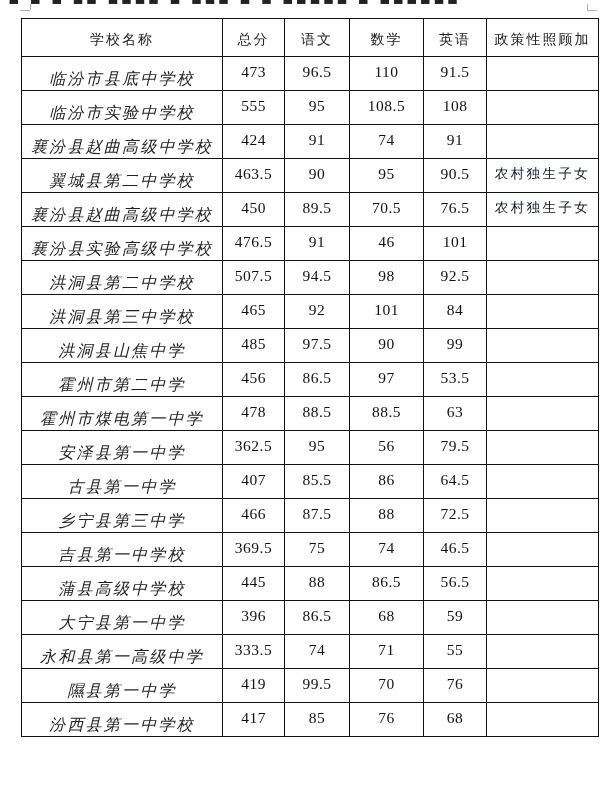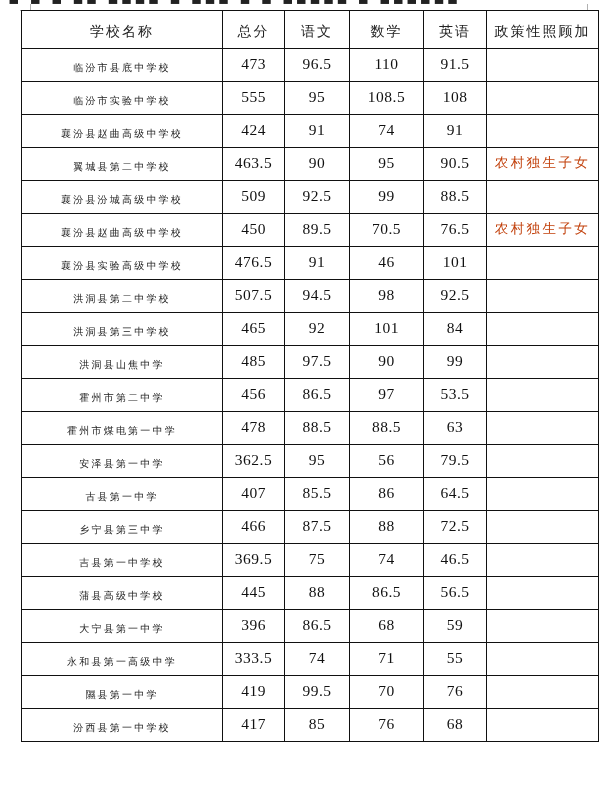--- a/index.html
+++ b/index.html
@@ -60,21 +60,21 @@
       content: "";
       position: absolute;
       left: 0;
       top: 0;
       height: 6px;
       border-left: 1px solid #b0b0b0;
     }
     table.scores {
       position: absolute;
       left: 21px;
-      top: 10px;
+      top: 18px;
       border-collapse: collapse;
       table-layout: fixed;
       width: 577px;
     }
     table.scores th,
     table.scores td {
       border: 1.5px solid #111111;
       padding: 0;
       text-align: center;
       font-weight: normal;
@@ -90,43 +90,44 @@
       padding-top: 4px;
       color: #222;
     }
     table.scores td {
       height: 32px;
       vertical-align: top;
       position: relative;
     }
     td.name-cell {
       font-family: "DejaVu Sans", sans-serif;
-      font-size: 10px;
+      font-size: 16px;
       letter-spacing: 2.2px;
       color: #222;
+      font-style: italic;
     }
     td.name-cell span {
       display: block;
       padding-top: 12px;
     }
     td.num-cell {
       font-family: "Liberation Serif", "DejaVu Serif", serif;
       font-size: 15.5px;
       color: #111;
     }
     td.num-cell span {
       display: block;
       padding-top: 6px;
       letter-spacing: 0.5px;
     }
     td.policy-cell {
       font-family: "DejaVu Sans", sans-serif;
       font-size: 13.5px;
       letter-spacing: 2.4px;
-      color: #c2410c;
+      color: #0f172a;
     }
     td.policy-cell span {
       display: block;
       padding-top: 6px;
     }
     col.c-name { width: 201px; }
     col.c-total { width: 62px; }
     col.c-chinese { width: 65px; }
     col.c-math { width: 74px; }
     col.c-english { width: 63px; }
@@ -234,40 +235,20 @@
         </td>
         <td class="num-cell">
           <span>90.5</span>
         </td>
         <td class="policy-cell">
           <span>农村独生子女</span>
         </td>
       </tr>
       <tr>
         <td class="name-cell">
-          <span>襄汾县汾城高级中学校</span>
-        </td>
-        <td class="num-cell">
-          <span>509</span>
-        </td>
-        <td class="num-cell">
-          <span>92.5</span>
-        </td>
-        <td class="num-cell">
-          <span>99</span>
-        </td>
-        <td class="num-cell">
-          <span>88.5</span>
-        </td>
-        <td class="policy-cell">
-          <span></span>
-        </td>
-      </tr>
-      <tr>
-        <td class="name-cell">
           <span>襄汾县赵曲高级中学校</span>
         </td>
         <td class="num-cell">
           <span>450</span>
         </td>
         <td class="num-cell">
           <span>89.5</span>
         </td>
         <td class="num-cell">
           <span>70.5</span>

